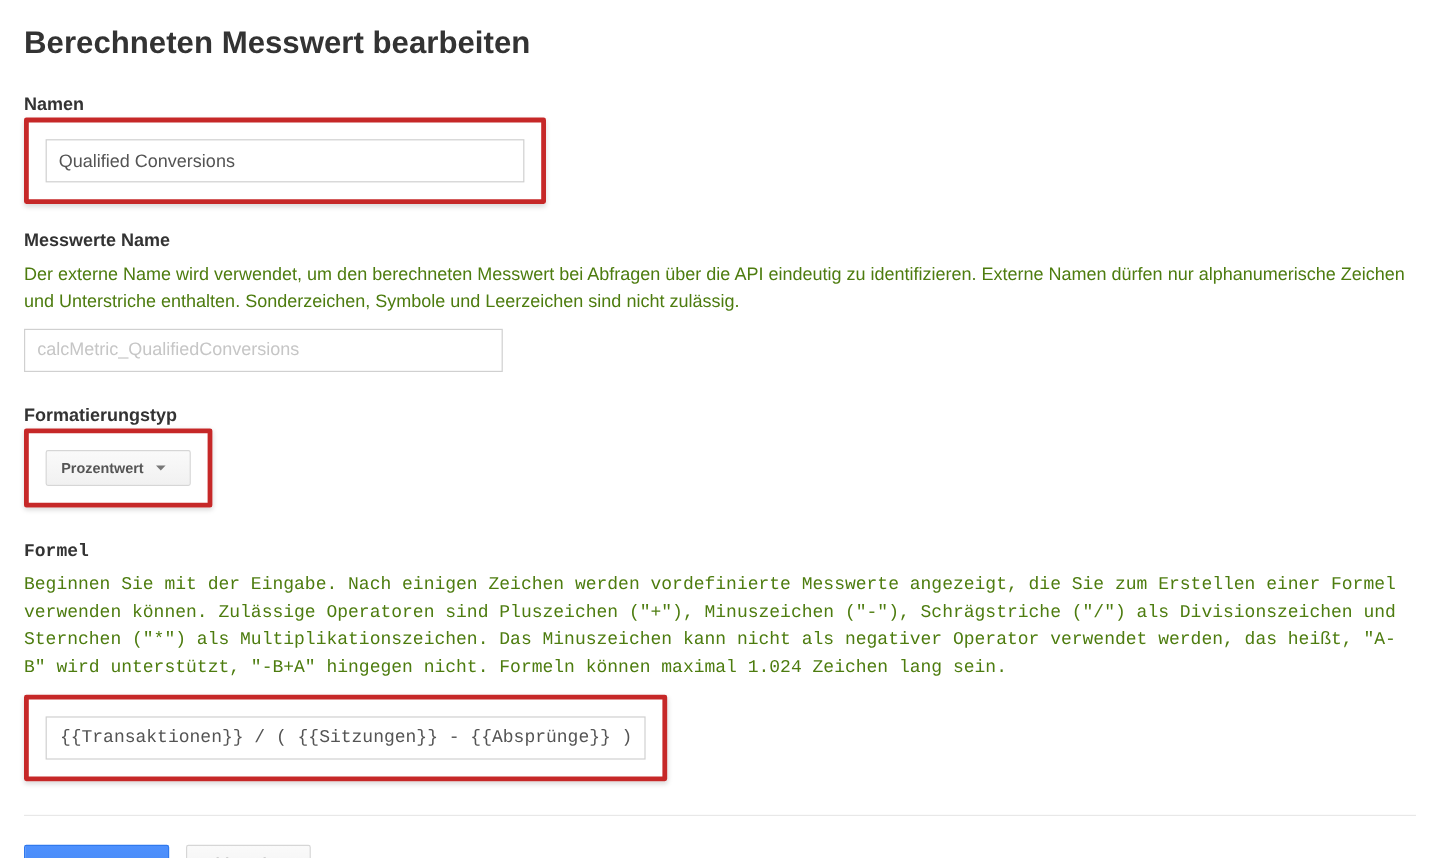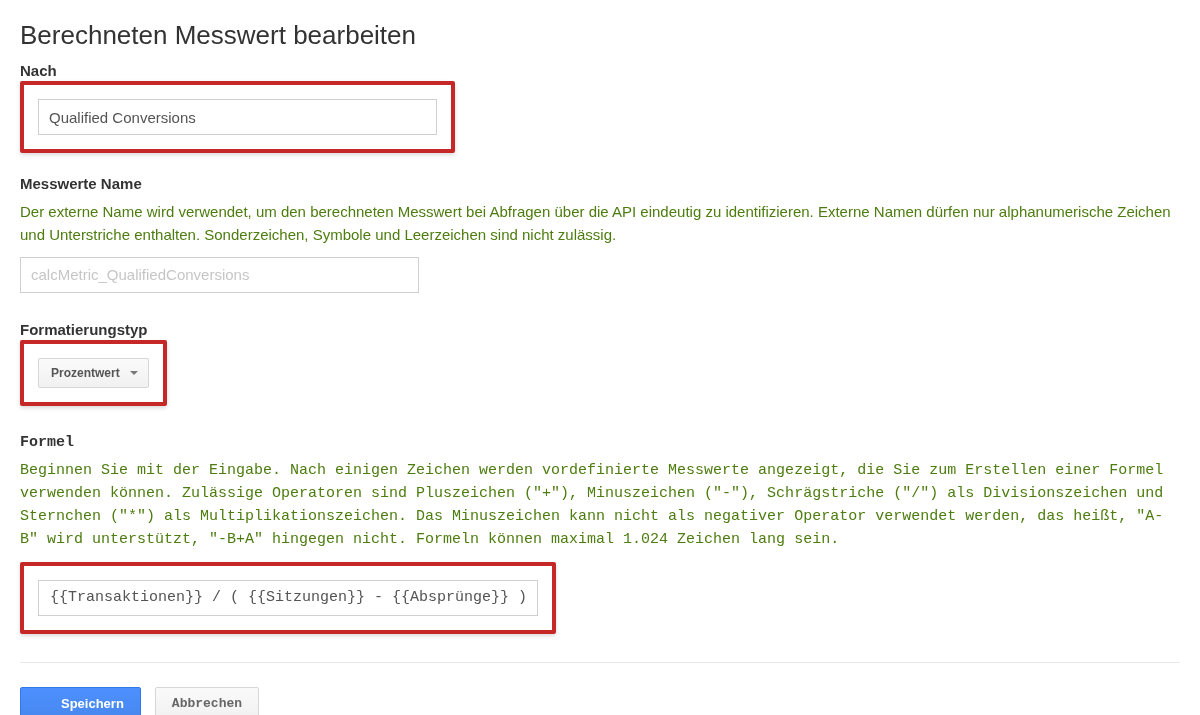--- a/index.html
+++ b/index.html
@@ -9,23 +9,23 @@
     }
     body {
       font-family: Arial, "Helvetica Neue", Helvetica, sans-serif;
       font-size: 14px;
       color: #333;
       background: #fff;
       padding: 20px 20px 20px 20px;
     }
     .page-title {
       font-size: 26px;
-      font-weight: 400;
+      font-weight: 700;
       color: #333;
-      margin-bottom: 11px;
+      margin-bottom: 28px;
     }
     .field-label {
       font-size: 15px;
       font-weight: 700;
       color: #333;
       margin-bottom: 8px;
       display: block;
     }
     .field-description {
       font-size: 15px;
@@ -60,21 +60,21 @@
     .section {
       margin-bottom: 28px;
     }
     .section.tight {
       margin-bottom: 22px;
     }
     .select-btn {
       display: inline-flex;
       align-items: center;
       height: 30px;
-      padding: 0 10px 0 12px;
+      padding: 0 20px 0 12px;
       background: linear-gradient(#fafafa, #f1f1f1);
       border: 1px solid #d6d6d6;
       border-radius: 2px;
       font-size: 12px;
       font-weight: 700;
       color: #555;
       cursor: pointer;
       font-family: inherit;
     }
     .select-btn .caret {
@@ -120,21 +120,21 @@
     .label-over-highlight {
       margin-bottom: 2px;
     }
   </style>
 </head>
 <body>
 
 <h1 class="page-title">Berechneten Messwert bearbeiten</h1>
 
 <div class="section tight">
-  <label class="field-label label-over-highlight">Nach</label>
+  <label class="field-label label-over-highlight">Namen</label>
   <div class="highlight-box">
     <input type="text" class="text-input" value="Qualified Conversions" style="">
   </div>
 </div>
 
 <div class="section">
   <label class="field-label">Messwerte Name</label>
   <p class="field-description">Der externe Name wird verwendet, um den berechneten Messwert bei Abfragen über die API eindeutig zu identifizieren. Externe Namen dürfen nur alphanumerische Zeichen und Unterstriche enthalten. Sonderzeichen, Symbole und Leerzeichen sind nicht zulässig.</p>
   <input type="text" class="text-input" placeholder="calcMetric_QualifiedConversions" style="">
 </div>

